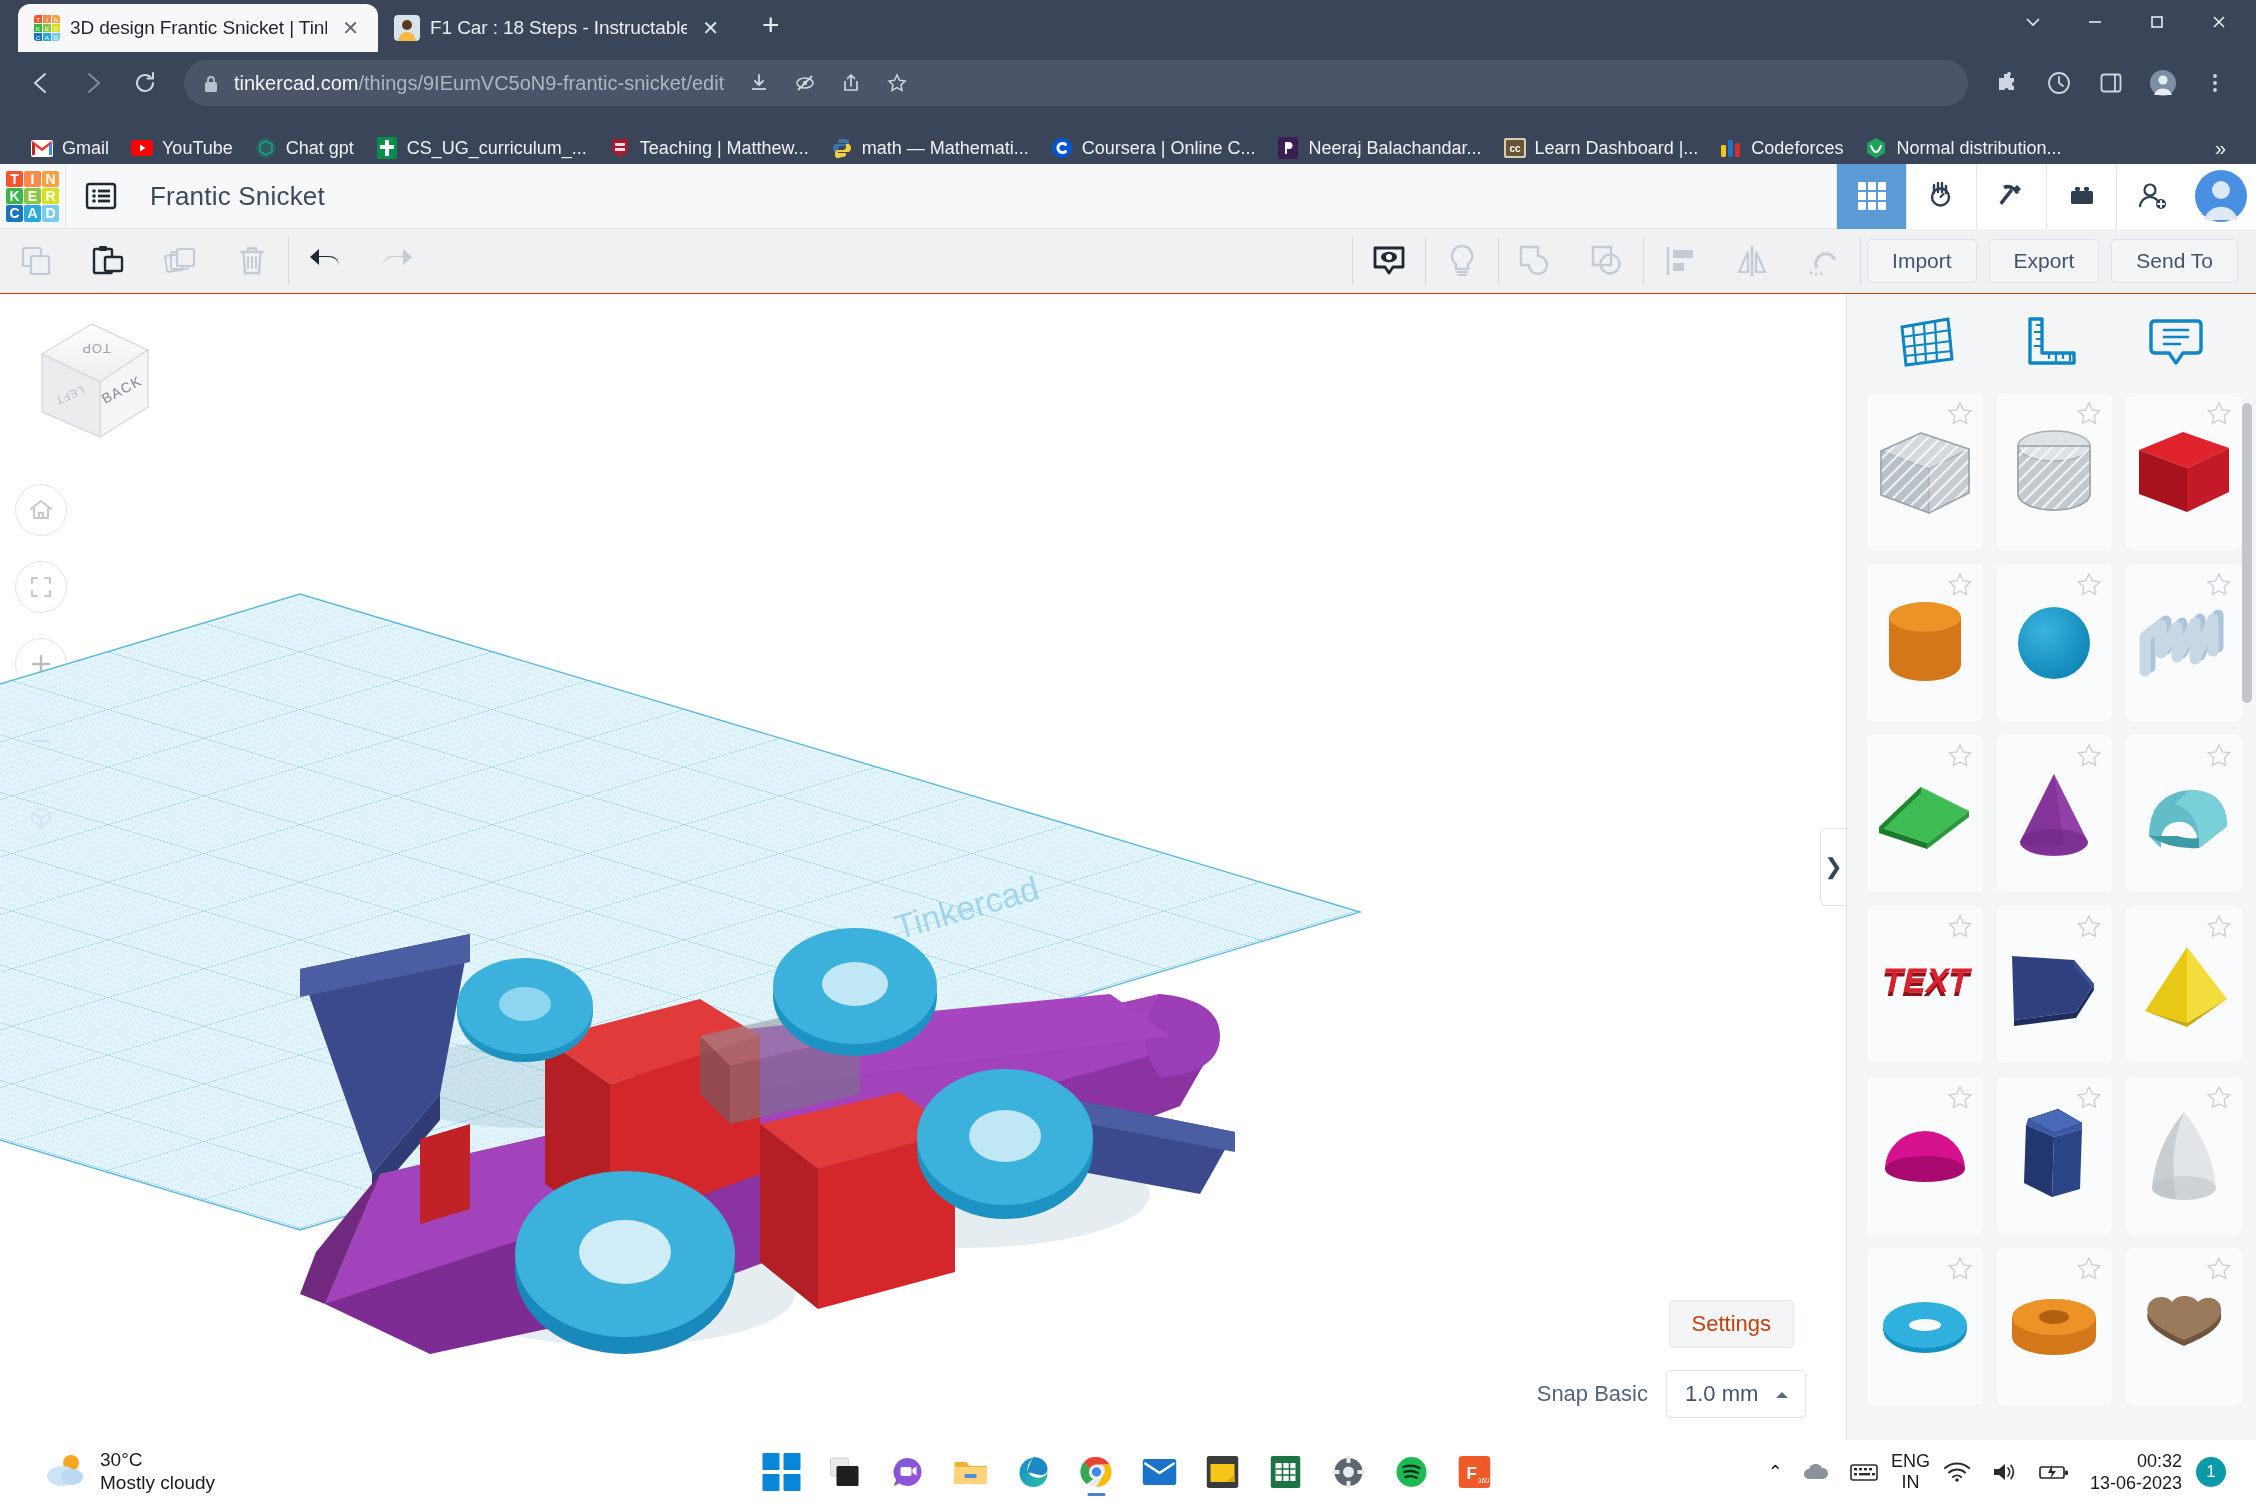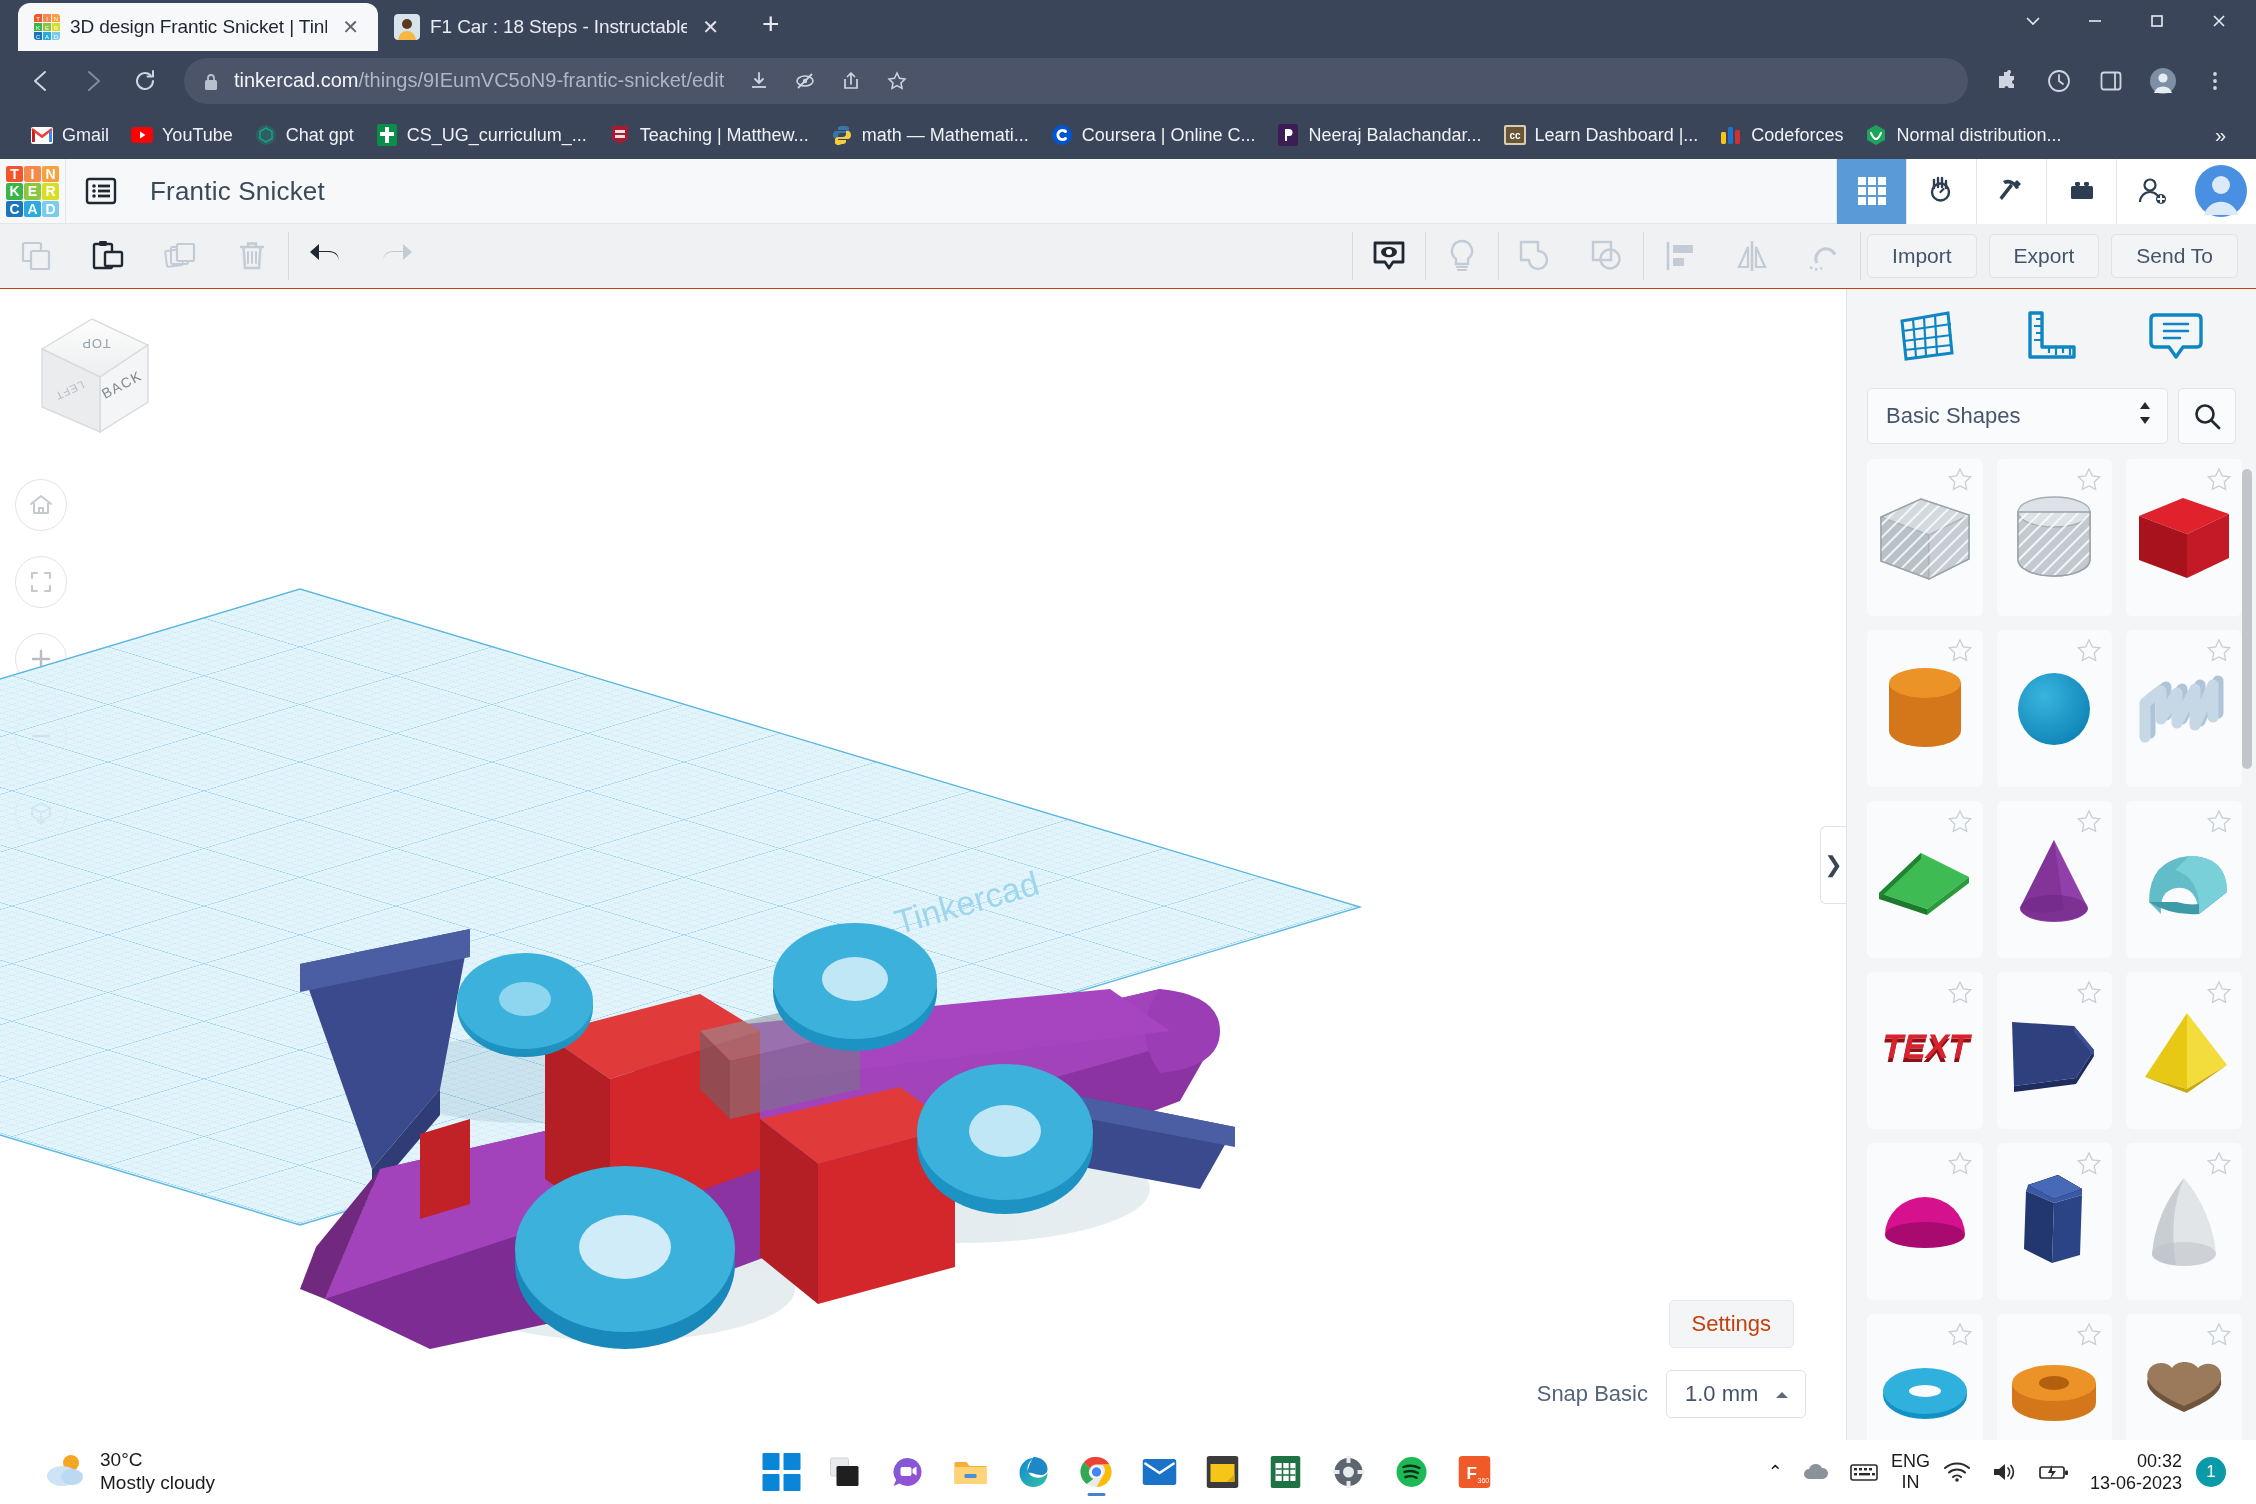--- a/index.html
+++ b/index.html
@@ -40,21 +40,21 @@
     flex:1 1 auto; height:46px; background:#4b5468; border-radius:23px;
     display:flex; align-items:center; padding:0 18px; gap:14px; margin:0 10px;
     min-width:0;
   }
   .omnibox .lock { width:18px; height:18px; flex:0 0 auto; }
   .url { font-size:20px; color:#aeb6c4; white-space:nowrap; overflow:hidden; }
   .url b { color:#f2f4f8; font-weight:400; }
   .omni-right { display:flex; align-items:center; gap:4px; flex:0 0 auto; }
   .omni-icon { width:42px; height:42px; display:flex; align-items:center; justify-content:center; color:#cfd5e0; }
 
-  .bmbar { height:50px; background:#3b4559; display:flex; align-items:center; padding:0 20px; gap:0; overflow:hidden; }
+  .bmbar { height:50px; background:#3b4559; display:flex; align-items:flex-end; padding:0 20px; gap:0; overflow:hidden; }
   .bm { display:flex; align-items:center; gap:9px; padding:5px 11px; border-radius:5px; flex:0 0 auto; }
   .bm .bicon { width:22px; height:22px; flex:0 0 22px; display:flex; align-items:center; justify-content:center; font-size:14px; border-radius:3px; }
   .bm .blabel { font-size:18px; color:#eef1f6; white-space:nowrap; }
   .bm-more { margin-left:auto; color:#eef1f6; font-size:20px; padding:4px 10px; }
 
   
   .app { flex:1 1 auto; display:flex; flex-direction:column; background:#fff; min-height:0; }
 
   .tc-header { height:65px; background:#f7f8f9; display:flex; align-items:center; border-bottom:1px solid #e3e6e8; }
   .tc-logo { width:65px; height:65px; display:grid; grid-template-columns:repeat(3,1fr); grid-template-rows:repeat(3,1fr); gap:1px; padding:7px 6px; }
@@ -802,37 +802,20 @@
             </svg>
           </div>
           <div class="rp-tab">
             <svg width="62" height="56" viewBox="0 0 62 56">
               <path d="M10,8 h42 q4,0 4,4 v24 q0,4 -4,4 h-14 l-7,10 -7,-10 h-14 q-4,0 -4,-4 v-24 q0,-4 4,-4z" fill="none" stroke="#0f86c4" stroke-width="3.4" stroke-linejoin="round"></path>
               <path d="M19,17 h24 M19,24 h24 M19,31 h16" stroke="#0f86c4" stroke-width="2.6" stroke-linecap="round"></path>
             </svg>
           </div>
         </div>
 
-        <div class="rp-search">
-          <div class="rp-select">
-            <span>Basic Shapes</span>
-            <span>
-              <svg width="16" height="30" viewBox="0 0 16 30">
-                  <path d="M8 4l5 7H3z" fill="#1f2833"></path>
-                  <path d="M8 26l5-7H3z" fill="#1f2833"></path>
-                </svg>
-            </span>
-          </div>
-          <div class="rp-searchbtn">
-            <svg width="30" height="30" viewBox="0 0 30 30">
-                <circle cx="13" cy="13" r="8.5" stroke="#1f2833" stroke-width="2.6" fill="none"></circle>
-                <path d="M19.5 19.5L27 27" stroke="#1f2833" stroke-width="2.8" stroke-linecap="round"></path>
-              </svg>
-          </div>
-        </div>
 
         <div class="shape-scroll">
           <div class="shape-grid">
 
             <div class="shape-cell">
               <svg class="star" viewBox="0 0 26 26">
                   <path d="M13 2l3.3 6.8 7.4 1-5.4 5.2 1.3 7.3L13 18.9 6.4 22.3l1.3-7.3L2.3 9.8l7.4-1z" fill="none" stroke="#c9ced3" stroke-width="1.3"></path>
                 </svg>
               <svg width="112" height="106" viewBox="0 0 112 106">
                 <defs>

